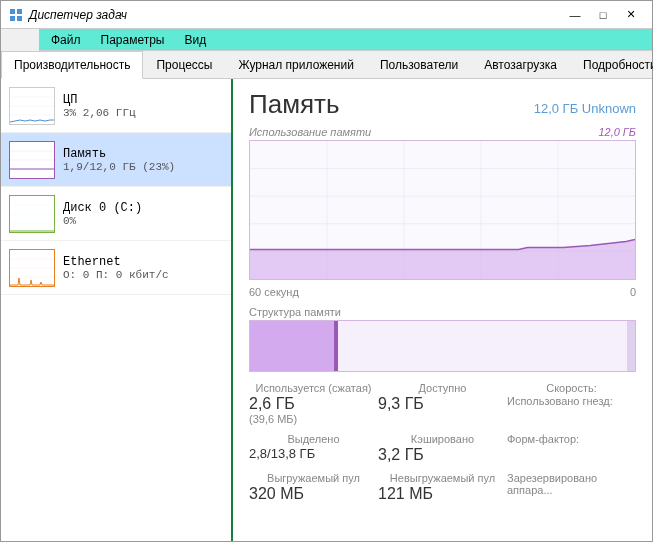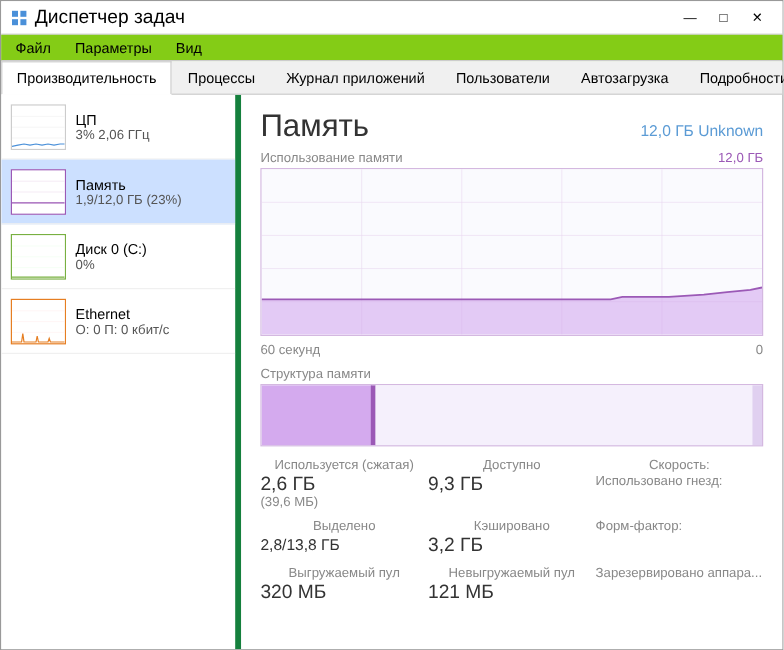--- a/index.html
+++ b/index.html
@@ -28,46 +28,48 @@
       height: 28px;
     }
     .title-bar-icon {
       width: 16px;
       height: 16px;
       margin-right: 6px;
       background: #4a90d9;
       display: inline-block;
     }
     .title-bar-text {
-      font-size: 16px;
+      font-size: 12px;
       flex: 1;
+      font-style: italic;
     }
     .title-bar-controls {
       display: flex;
       gap: 2px;
     }
     .title-btn {
       width: 26px;
       height: 20px;
       background: transparent;
       border: none;
       cursor: pointer;
       font-size: 11px;
       display: flex;
       align-items: center;
       justify-content: center;
     }
     .menu-bar {
-      background: #84cc16;
+      background: #5eead4;
       display: flex;
       align-items: center;
       padding: 2px 4px;
       border-bottom: 1px solid #ccc;
       height: 22px;
       gap: 4px;
+      margin-left: 38px;
     }
     .menu-item {
       padding: 2px 8px;
       cursor: pointer;
       font-size: 12px;
     }
     .tabs-bar {
       display: flex;
       background: #f0f0f0;
       border-bottom: 1px solid #ccc;
@@ -89,24 +91,25 @@
       border-bottom: 1px solid #fff;
       margin-bottom: -1px;
       z-index: 1;
     }
     .content {
       display: flex;
       flex: 1;
       overflow: hidden;
     }
     .sidebar {
-      width: 200px;
+      width: 232px;
       background: #fff;
-      border-right: 5px solid #15803d;
+      border-right: 2px solid #15803d;
       overflow-y: auto;
+      font-family: Liberation Mono, monospace;
     }
     .sidebar-item {
       display: flex;
       align-items: center;
       padding: 6px 8px;
       cursor: pointer;
       border-bottom: 1px solid #f0f0f0;
       min-height: 54px;
     }
     .sidebar-item.active { background: #cce0ff; }
@@ -164,20 +167,21 @@
     .main-subtitle {
       font-size: 13px;
       color: #5b9bd5;
     }
     .section-label {
       font-size: 11px;
       color: #888;
       margin-bottom: 2px;
       display: flex;
       justify-content: space-between;
+      font-style: italic;
     }
     .chart-container {
       width: 100%;
       height: 140px;
       border: 1px solid #d4b8e0;
       background: #fafafe;
       position: relative;
       margin-bottom: 6px;
     }
     .chart-footer {

